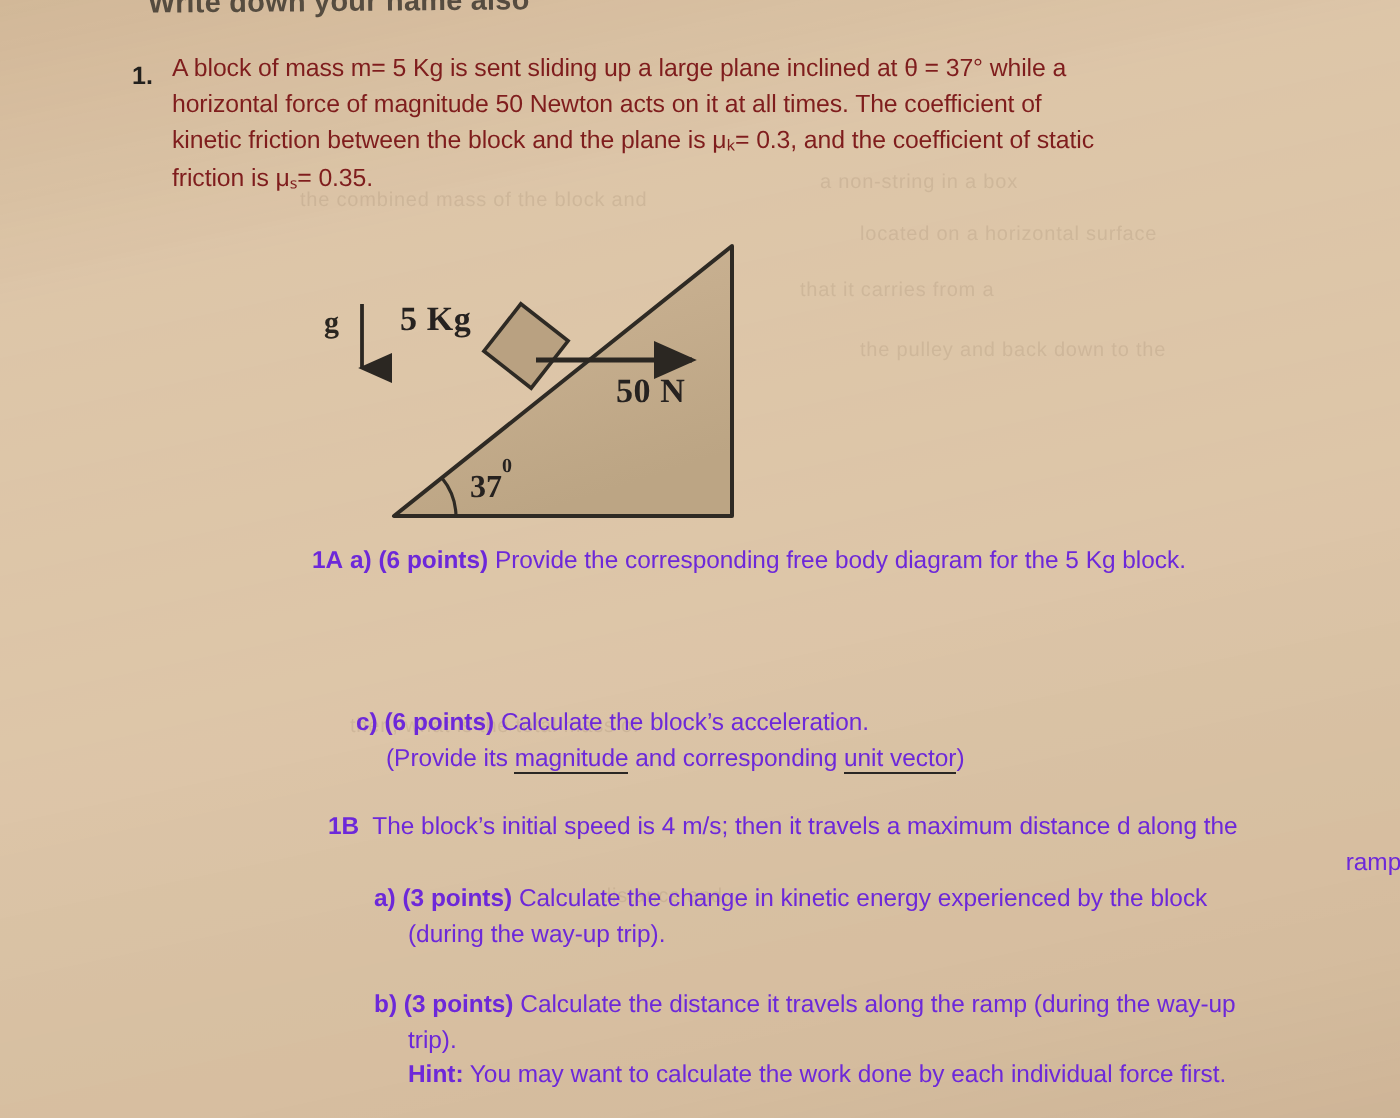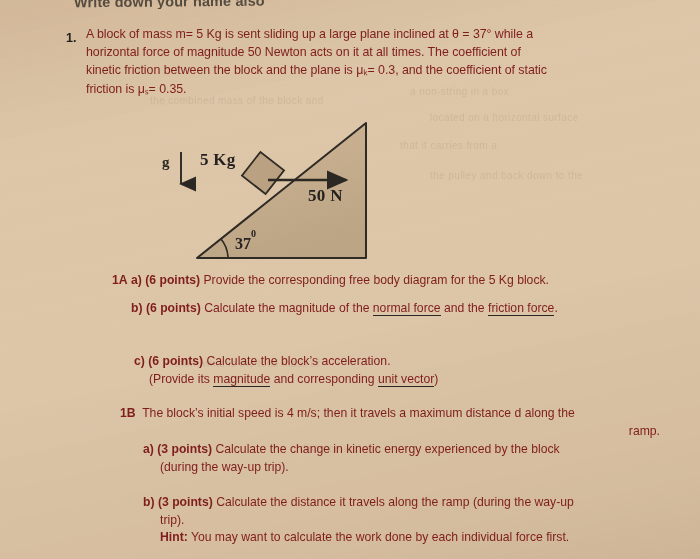--- a/index.html
+++ b/index.html
@@ -132,21 +132,21 @@
     left: 85px;
     top: 116px;
     font-family: "Liberation Serif", serif;
     font-weight: 700;
     font-size: 16px;
     color: #262220;
   }
   .ang-label sup { font-size: 10px; top: -.6em; position: relative; }
 
   
-  .qblock { position: absolute; font-size: 12.2px; line-height: 17.6px; color: #7f1d1d; }
+  .qblock { position: absolute; font-size: 12.2px; line-height: 17.6px; color: #6d28d9; margin-left: 44px; }
   .qlab { font-weight: 700; }
   .qtag { font-weight: 700; }
   .u { border-bottom: 1px solid #2a2724; padding-bottom: 0px; }
   .ln { display: block; white-space: nowrap; }
 </style>
 </head>
 <body>
 
 <div class="paper"></div>
 <div class="paper2"></div>
@@ -210,25 +210,20 @@
     <div class="ang-label"><span>37</span><sup>0</sup></div>
   </div>
 
   <div class="qblock" style="left:112px; top:272px; width:520px;">
     <span class="qtag">1A</span>
     <span class="qlab">a)</span>
     <span class="qlab">(6 points)</span>
     <span>Provide the corresponding  free body diagram for the 5 Kg block.</span>
   </div>
 
-  <div class="qblock" style="left:131px; top:300px; width:520px;">
-    <span class="qlab">b)</span>
-    <span class="qlab">(6 points)</span>
-    <span>Calculate the magnitude of the </span><span class="u">normal force</span><span> and the </span><span class="u">friction force</span><span>.</span>
-  </div>
 
   <div class="qblock" style="left:134px; top:353px; width:520px;">
     <span class="ln"><span class="qlab">c)</span> <span class="qlab">(6 points)</span> <span>Calculate the block’s acceleration.</span></span>
     <span class="ln" style="padding-left:15px;"><span>(Provide its </span><span class="u">magnitude</span><span> and corresponding </span><span class="u">unit vector</span><span>)</span></span>
   </div>
 
   <div class="qblock" style="left:120px; top:405px; width:540px;">
     <span class="ln"><span class="qtag">1B</span>&nbsp; <span>The block’s initial speed is 4 m/s; then it travels a maximum distance d along the</span></span>
     <span class="ln" style="padding-left:22px;text-align:right;"><span>ramp.</span></span>
   </div>

